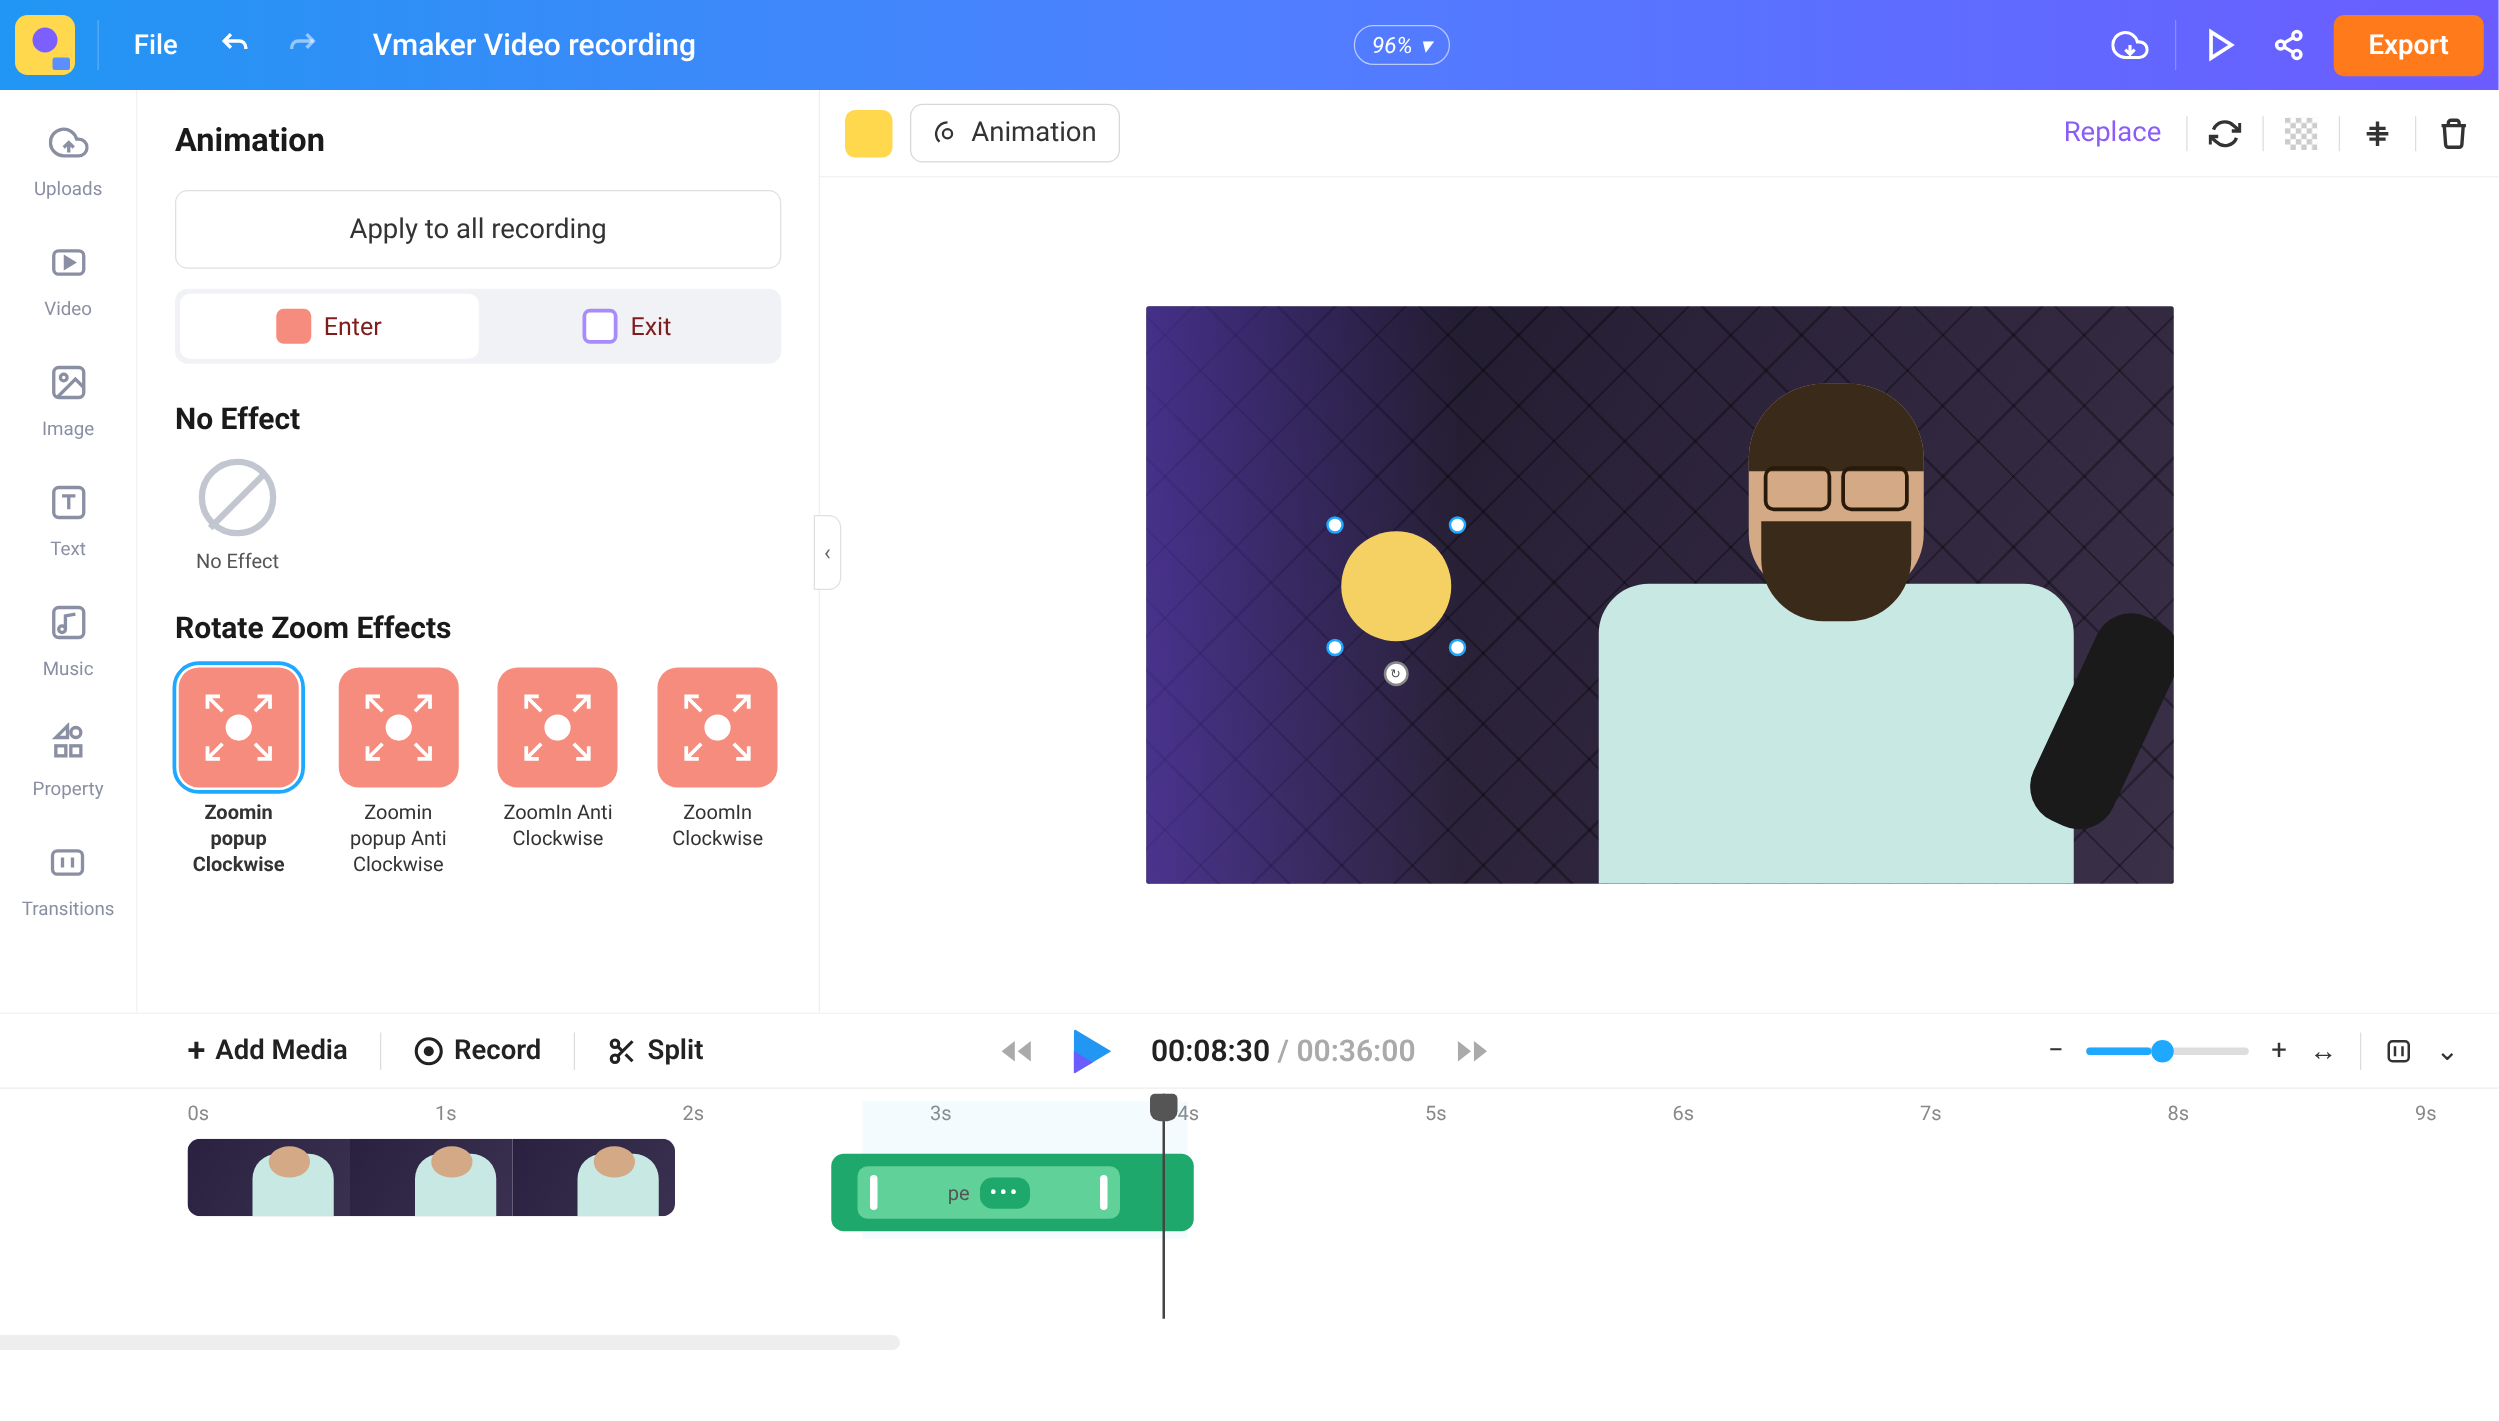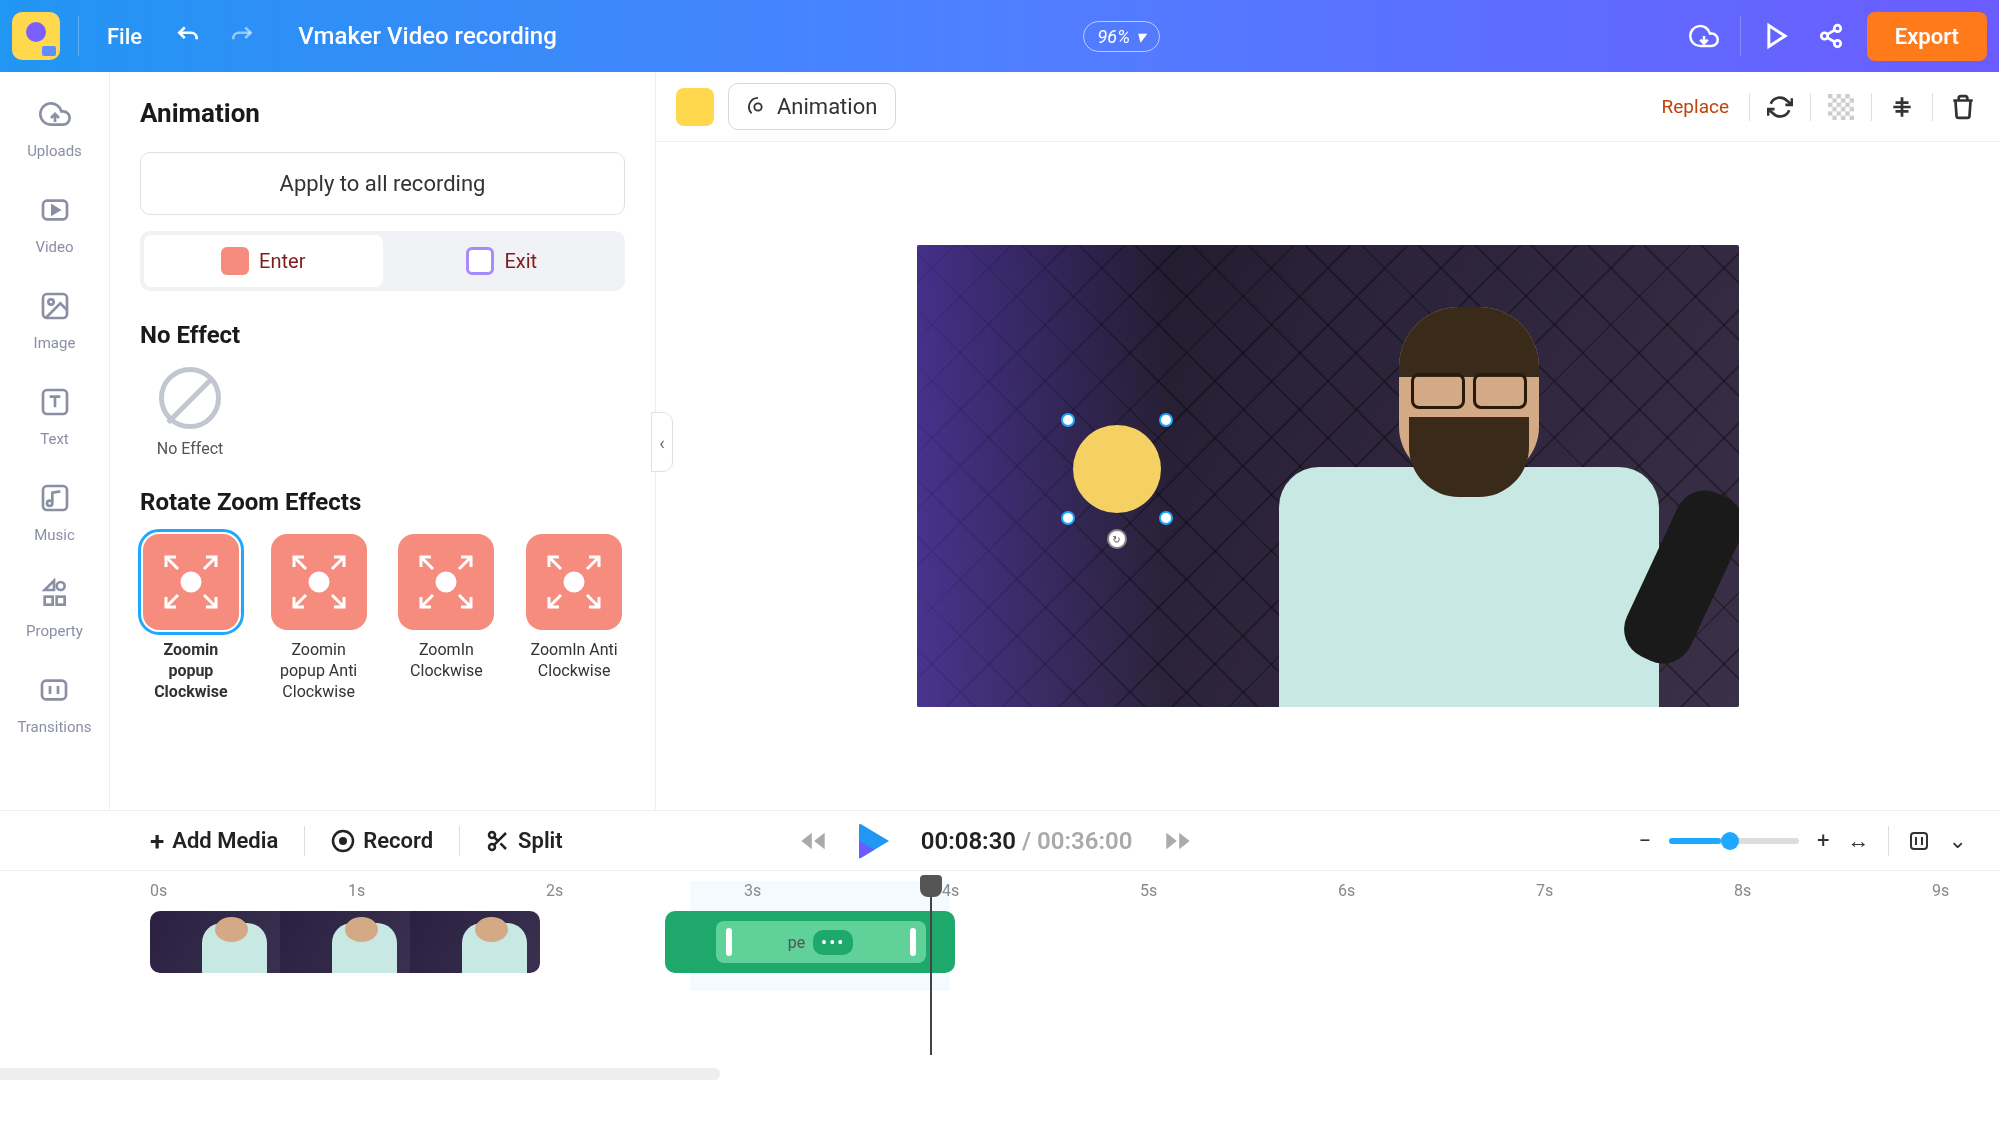--- a/index.html
+++ b/index.html
@@ -42,21 +42,21 @@
 .effect-tile.selected { outline: 3px solid #1FA8FF; outline-offset: 2px; }
 .effect-label { font-size: 16px; color: #333; text-align: center; line-height: 1.3; }
 .effect-label.selected { font-weight: 700; }
 .collapse-tab { position: absolute; right: -18px; top: 340px; width: 22px; height: 60px; background: #fff; border: 1px solid #e0e0e0; border-radius: 0 10px 10px 0; display: flex; align-items: center; justify-content: center; cursor: pointer; font-size: 18px; color: #666; }
 
 .canvas-area { flex: 1; display: flex; flex-direction: column; background: #fff; }
 .canvas-toolbar { height: 70px; border-bottom: 1px solid #eee; display: flex; align-items: center; padding: 0 20px; gap: 14px; }
 .color-swatch { width: 38px; height: 38px; background: #FFD84D; border-radius: 8px; cursor: pointer; }
 .anim-pill { border: 1.5px solid #d8d8d8; border-radius: 10px; padding: 10px 18px; display: flex; align-items: center; gap: 8px; font-size: 22px; color: #333; cursor: pointer; }
 .toolbar-spacer { flex: 1; }
-.toolbar-btn { font-size: 19px; color: #c2410c; cursor: pointer; padding: 6px; }
+.toolbar-btn { font-size: 22px; color: #8b5cf6; cursor: pointer; padding: 6px; }
 .toolbar-icon { width: 32px; height: 32px; display: flex; align-items: center; justify-content: center; cursor: pointer; color: #333; }
 .tb-sep { width: 1px; height: 28px; background: #ddd; }
 
 .preview { flex: 1; display: flex; align-items: center; justify-content: center; background: #fff; }
 .video-frame { width: 822px; height: 462px; background: linear-gradient(120deg, #1a1628 0%, #2a2238 40%, #3a3048 100%); border-radius: 2px; position: relative; overflow: hidden; }
 .wall-pattern { position: absolute; inset: 0; background-image: repeating-linear-gradient(45deg, rgba(0,0,0,0.3) 0 2px, transparent 2px 40px), repeating-linear-gradient(-45deg, rgba(0,0,0,0.3) 0 2px, transparent 2px 40px); }
 .person { position: absolute; right: 60px; bottom: 0; width: 420px; height: 420px; }
 .head { width: 140px; height: 170px; background: #D4A986; border-radius: 60px 60px 50px 50px; position: absolute; top: 20px; left: 140px; }
 .hair { width: 140px; height: 70px; background: #3a2a1a; border-radius: 60px 60px 0 0; position: absolute; top: 20px; left: 140px; }
 .beard { width: 120px; height: 80px; background: #3a2a1a; border-radius: 0 0 50px 50px; position: absolute; top: 130px; left: 150px; }
@@ -93,21 +93,21 @@
 .time-ruler { height: 24px; display: flex; position: relative; }
 .time-tick { position: absolute; font-size: 16px; color: #888; }
 .tracks { position: relative; height: 80px; margin-top: 6px; }
 .playhead-region { position: absolute; top: -30px; left: 540px; width: 260px; height: 110px; background: rgba(100,200,255,0.08); }
 .playhead { position: absolute; top: -36px; left: 780px; width: 2px; height: 180px; background: #444; }
 .playhead-grip { position: absolute; top: -36px; left: 770px; width: 22px; height: 22px; background: #555; border-radius: 4px 4px 8px 8px; }
 .video-clip { position: absolute; left: 0; top: 0; width: 390px; height: 62px; border-radius: 10px; overflow: hidden; display: flex; }
 .clip-thumb { flex: 1; background: linear-gradient(120deg, #2a2040 0%, #3a3050 100%); position: relative; }
 .clip-person { position: absolute; right: 10%; bottom: 0; width: 50%; height: 80%; background: #C8E8E4; border-radius: 20px 20px 0 0; }
 .clip-head { position: absolute; right: 25%; top: 10%; width: 25%; height: 40%; background: #D4A986; border-radius: 50%; }
-.shape-clip { position: absolute; left: 515px; top: 0; width: 290px; height: 62px; background: #1FA86B; border-radius: 10px; display: flex; align-items: center; justify-content: center; padding-left: 21px; }
+.shape-clip { position: absolute; left: 515px; top: 12px; width: 290px; height: 62px; background: #1FA86B; border-radius: 10px; display: flex; align-items: center; justify-content: flex-start; padding-left: 21px; }
 .shape-inner { width: 210px; height: 42px; background: #5FD199; border-radius: 8px; display: flex; align-items: center; justify-content: center; gap: 8px; position: relative; }
 .clip-handle { width: 6px; height: 28px; background: #fff; border-radius: 3px; }
 .clip-handle.l { position: absolute; left: 10px; }
 .clip-handle.r { position: absolute; right: 10px; }
 .clip-dots { background: #1FA86B; border-radius: 10px; padding: 2px 8px; color: #fff; font-size: 18px; letter-spacing: 2px; }
 .hscroll { position: absolute; bottom: 10px; left: -30px; width: 750px; height: 12px; background: #eee; border-radius: 6px; }
 
 svg { display: block; }
 </style>
 </head>
@@ -279,33 +279,33 @@
       <div class="effect-item">
         <div class="effect-tile">
           <svg width="70" height="70" viewBox="0 0 70 70">
               <g stroke="#fff" stroke-width="3" fill="none">
                 <path d="M10 20V10h10M60 20V10H50M10 50v10h10M60 50v10H50"></path>
                 <path d="M10 10l12 12M60 10L48 22M10 60l12-12M60 60L48 48"></path>
                 <circle cx="35" cy="35" r="9" fill="#fff"></circle>
               </g>
             </svg>
         </div>
-        <div class="effect-label">ZoomIn Clockwise</div>
+        <div class="effect-label">ZoomIn Anti Clockwise</div>
       </div>
       <div class="effect-item">
         <div class="effect-tile">
           <svg width="70" height="70" viewBox="0 0 70 70">
               <g stroke="#fff" stroke-width="3" fill="none">
                 <path d="M10 20V10h10M60 20V10H50M10 50v10h10M60 50v10H50"></path>
                 <path d="M10 10l12 12M60 10L48 22M10 60l12-12M60 60L48 48"></path>
                 <circle cx="35" cy="35" r="9" fill="#fff"></circle>
               </g>
             </svg>
         </div>
-        <div class="effect-label">ZoomIn Anti Clockwise</div>
+        <div class="effect-label">ZoomIn Clockwise</div>
       </div>
     </div>
     <div class="collapse-tab">
       <span>‹</span>
     </div>
   </div>
 
   <div class="canvas-area">
     <div class="canvas-toolbar">
       <div class="color-swatch"></div>

